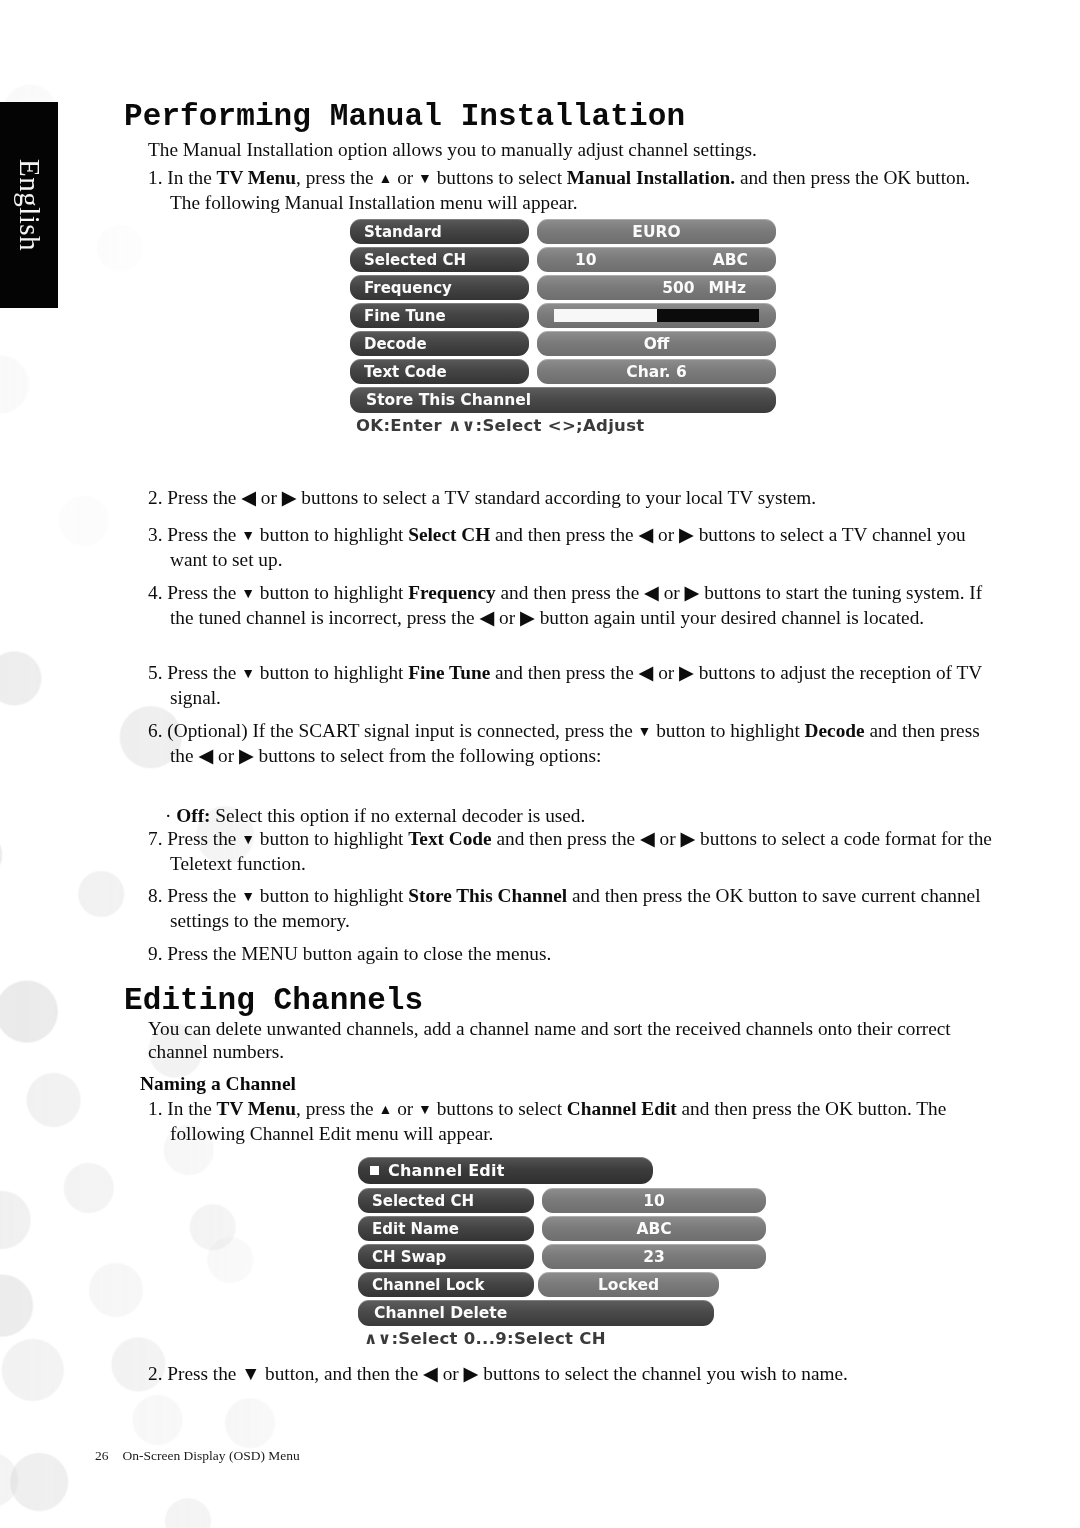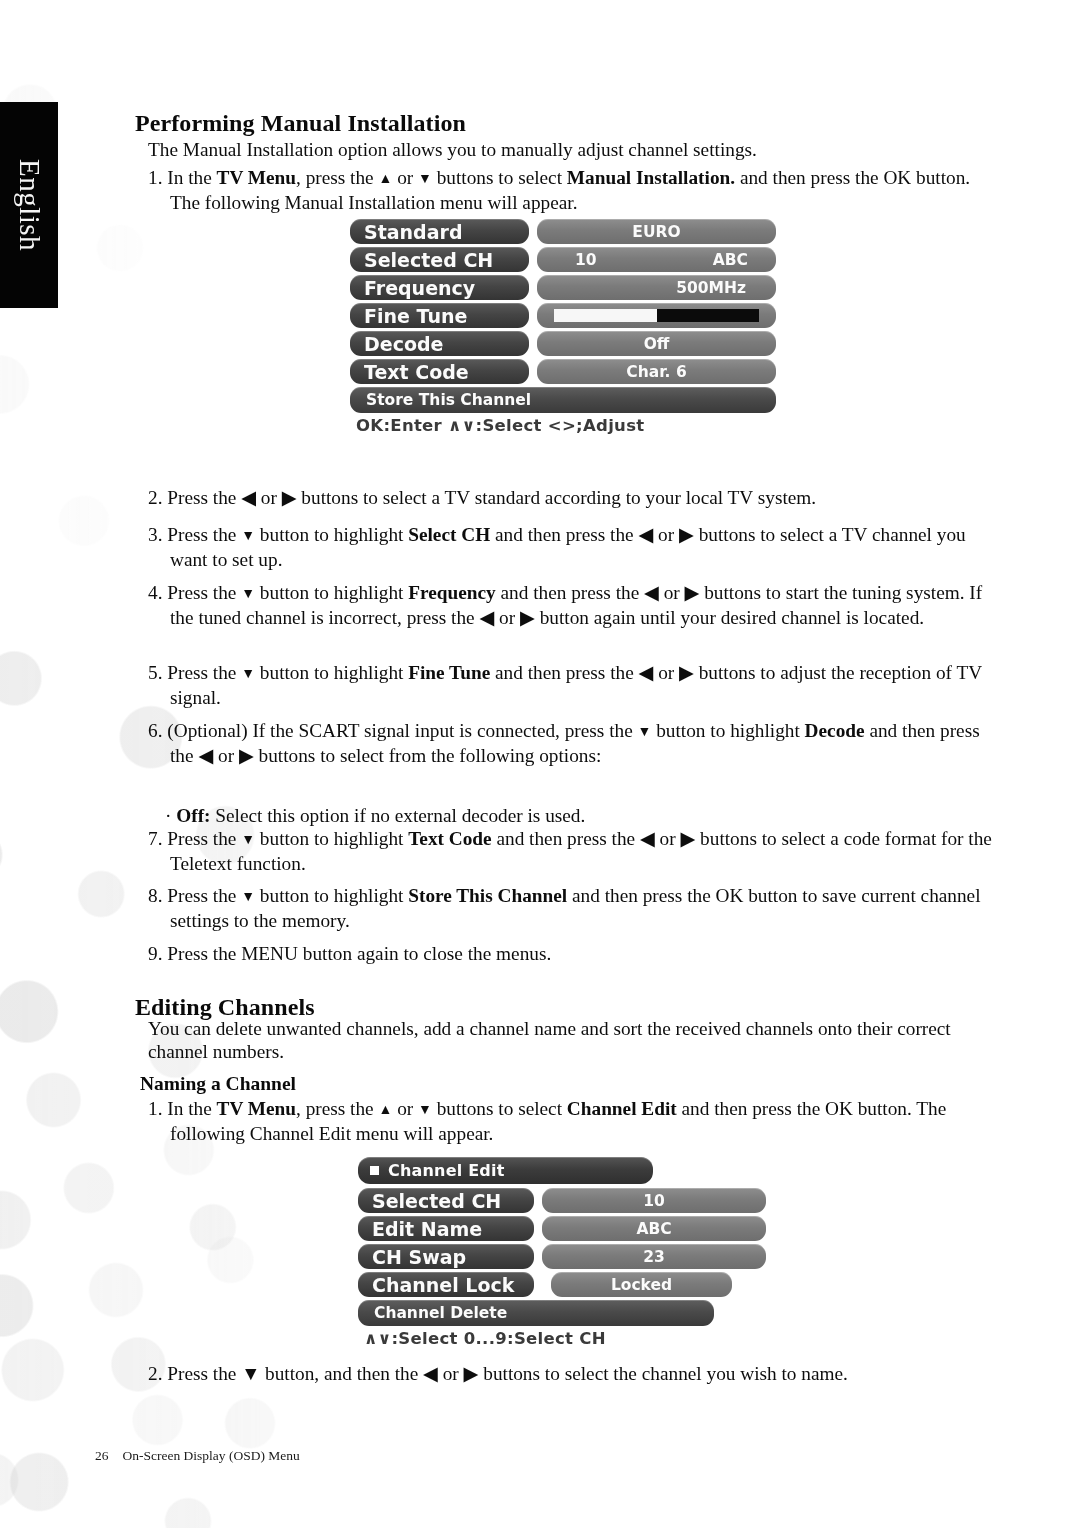--- a/index.html
+++ b/index.html
@@ -113,24 +113,24 @@
     left: 0;
     top: 0;
     width: 1080px;
     height: 1528px;
     z-index: 3;
   }
 
   h1.section-title {
     position: absolute;
     left: 120px;
-    margin: 15px;
-    font-family: Liberation Serif, serif;
-    font-weight: bold;
-    font-size: 24px;
+    margin: 4px;
+    font-family: Liberation Mono, monospace;
+    font-weight: bold;
+    font-size: 31px;
     letter-spacing: 0.1px;
     color: #0a0a0a;
   }
   h3.sub-title {
     position: absolute;
     left: 140px;
     margin: 0;
     font-family: "Liberation Serif", serif;
     font-weight: bold;
     font-size: 19.5px;
@@ -199,41 +199,41 @@
     display: inline-block;
     width: 9px;
     height: 9px;
     background: #ffffff;
     margin-right: 9px;
   }
   .osd-label {
     background: linear-gradient(180deg, #5a5a5a 0%, #454545 45%, #343434 100%);
     color: #fbfbfb;
     font-weight: bold;
-    font-size: 19px;
+    font-size: 15px;
     padding-left: 14px;
     box-shadow: inset 0 1px 0 rgba(255,255,255,0.22);
   }
   .osd-value {
     background: linear-gradient(180deg, #8e8e8e 0%, #7b7b7b 45%, #6e6e6e 100%);
     color: #fbfbfb;
     font-weight: bold;
     font-size: 15.5px;
     justify-content: center;
     box-shadow: inset 0 1px 0 rgba(255,255,255,0.28);
   }
   .osd-value.two-col {
     justify-content: space-between;
     padding: 0 28px 0 38px;
   }
   .osd-value.right-pad {
     justify-content: flex-end;
     padding-right: 30px;
   }
-  .osd-value .unit { }
+  .osd-value .unit { margin-left: 14px; }
   .osd-action {
     background: linear-gradient(180deg, #5e5e5e 0%, #4a4a4a 45%, #3a3a3a 100%);
     color: #fcfcfc;
     font-weight: bold;
     font-size: 15.5px;
     padding-left: 16px;
     box-shadow: inset 0 1px 0 rgba(255,255,255,0.22);
   }
   .slider-track {
     width: 86%;
@@ -405,21 +405,21 @@
       <div class="osd-row">
         <div class="osd-bar osd-label" style="width:176px;">Edit Name</div>
         <div class="osd-bar osd-value" style="width:224px; margin-left:8px;">ABC</div>
       </div>
       <div class="osd-row">
         <div class="osd-bar osd-label" style="width:176px;">CH Swap</div>
         <div class="osd-bar osd-value" style="width:224px; margin-left:8px;">23</div>
       </div>
       <div class="osd-row">
         <div class="osd-bar osd-label" style="width:176px;">Channel Lock</div>
-        <div class="osd-bar osd-value" style="width:181px; margin-left:17px;">Locked</div>
+        <div class="osd-bar osd-value" style="width:181px; margin-left:4px;">Locked</div>
       </div>
       <div class="osd-row" style="height:26px;">
         <div class="osd-bar osd-action" style="width:356px;">Channel Delete</div>
       </div>
     </div>
 
     <div class="osd-hint">∧∨:Select   0...9:Select CH</div>
   </div>
 
   <p class="body-text numbered" style="top:1363px;">2. Press the ▼ button, and then the ◀ or ▶ buttons to select the channel you wish to name.</p>

